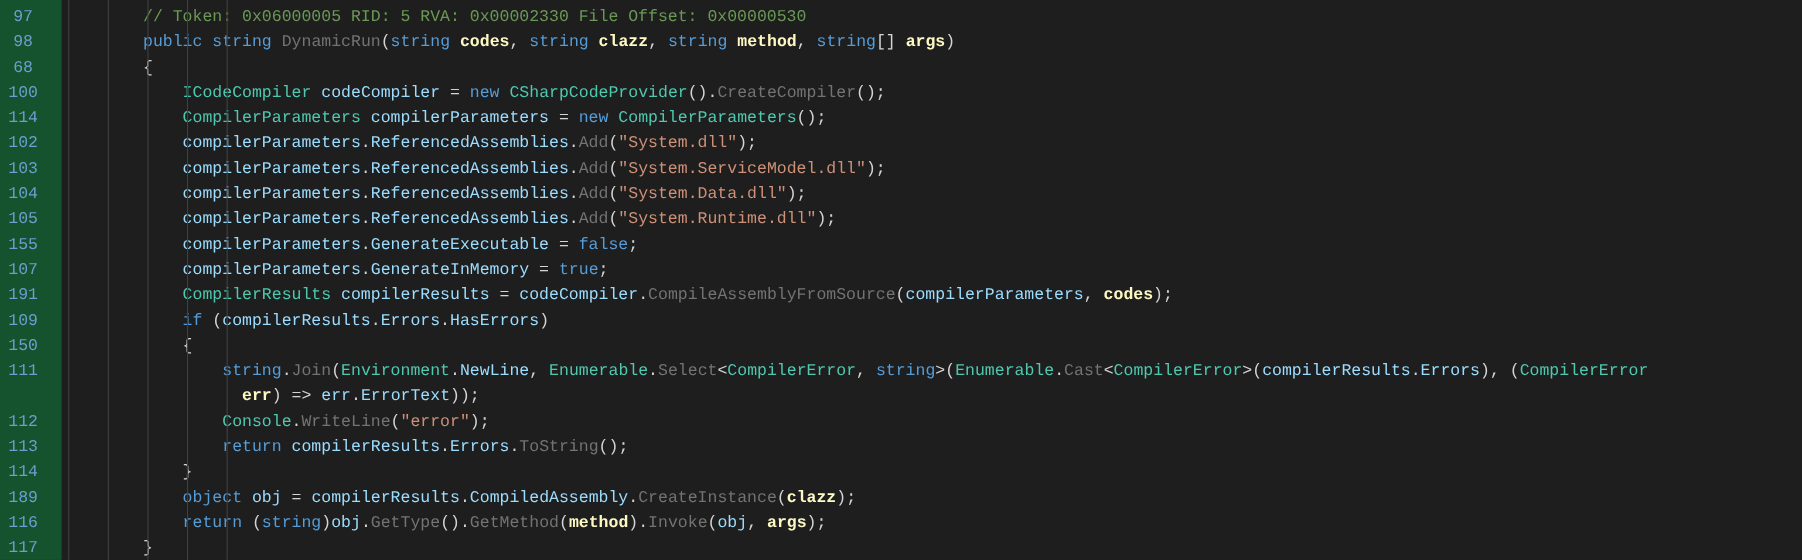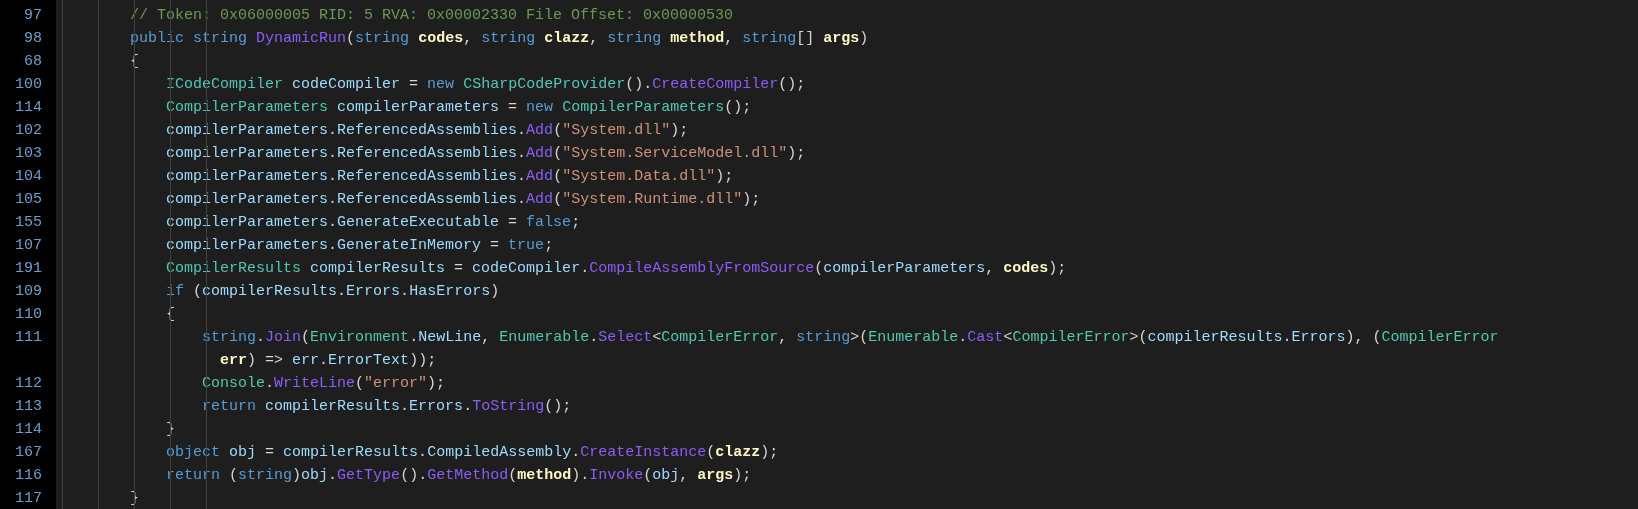--- a/index.html
+++ b/index.html
@@ -13,25 +13,25 @@
     overflow: hidden;
     color: #d4d4d4;
   }
   .editor {
     display: flex;
     width: 100%;
     height: 100%;
   }
   .gutter {
     width: 56px;
-    text-align: right;
+    text-align: center;
     padding-right: 14px;
     color: #6a9fcf;
     user-select: none;
-    background: #000000;
+    background: #14532d;
     padding-top: 4px;
   }
   .gutter .ln { height: 23px; }
   .fold-bar {
     width: 20px;
     position: relative;
     padding-top: 4px;
   }
   .fold-bar .vline {
     position: absolute;
@@ -52,21 +52,21 @@
     position: absolute;
     top: 0;
     bottom: 0;
     width: 1px;
     background: #404040;
   }
   
   .c-comment { color: #6a9955; }
   .c-keyword { color: #569cd6; }
   .c-type    { color: #4ec9b0; }
-  .c-method  { color: #8b5cf6; }
+  .c-method  { color: #737373; }
   .c-ident   { color: #9cdcfe; font-family: Liberation Mono, monospace; }
   .c-string  { color: #ce9178; }
   .c-default { color: #d4d4d4; }
   .c-param   { color: #fef9c3; font-weight: bold; }
 </style>
 </head>
 <body>
 
 <div class="editor">
   <div class="gutter" id="gutter">
@@ -76,27 +76,27 @@
       <div class="ln">100</div>
       <div class="ln">114</div>
       <div class="ln">102</div>
       <div class="ln">103</div>
       <div class="ln">104</div>
       <div class="ln">105</div>
       <div class="ln">155</div>
       <div class="ln">107</div>
       <div class="ln">191</div>
       <div class="ln">109</div>
-      <div class="ln">110</div>
+      <div class="ln">150</div>
       <div class="ln">111</div>
       <div class="ln"></div>
       <div class="ln">112</div>
       <div class="ln">113</div>
       <div class="ln">114</div>
-      <div class="ln">167</div>
+      <div class="ln">189</div>
       <div class="ln">116</div>
       <div class="ln">117</div>
     </div>
   <div class="fold-bar">
     <div class="vline"></div>
   </div>
   <div class="code" id="code"><div class="indent-guide" style="left: 22px;"></div><div class="indent-guide" style="left: 58px;"></div><div class="indent-guide" style="left: 94px;"></div><div class="indent-guide" style="left: 130px;"></div><div class="row"><span class="c-default">      </span><span class="c-comment">// Token: 0x06000005 RID: 5 RVA: 0x00002330 File Offset: 0x00000530</span></div><div class="row"><span class="c-default">      </span><span class="c-keyword">public</span><span class="c-default"> </span><span class="c-keyword">string</span><span class="c-default"> </span><span class="c-method">DynamicRun</span><span class="c-default">(</span><span class="c-keyword">string</span><span class="c-default"> </span><span class="c-param">codes</span><span class="c-default">, </span><span class="c-keyword">string</span><span class="c-default"> </span><span class="c-param">clazz</span><span class="c-default">, </span><span class="c-keyword">string</span><span class="c-default"> </span><span class="c-param">method</span><span class="c-default">, </span><span class="c-keyword">string</span><span class="c-default">[] </span><span class="c-param">args</span><span class="c-default">)</span></div><div class="row"><span class="c-default">      </span><span class="c-default">{</span></div><div class="row"><span class="c-default">          </span><span class="c-type">ICodeCompiler</span><span class="c-default"> </span><span class="c-ident">codeCompiler</span><span class="c-default"> = </span><span class="c-keyword">new</span><span class="c-default"> </span><span class="c-type">CSharpCodeProvider</span><span class="c-default">().</span><span class="c-method">CreateCompiler</span><span class="c-default">();</span></div><div class="row"><span class="c-default">          </span><span class="c-type">CompilerParameters</span><span class="c-default"> </span><span class="c-ident">compilerParameters</span><span class="c-default"> = </span><span class="c-keyword">new</span><span class="c-default"> </span><span class="c-type">CompilerParameters</span><span class="c-default">();</span></div><div class="row"><span class="c-default">          </span><span class="c-ident">compilerParameters</span><span class="c-default">.</span><span class="c-ident">ReferencedAssemblies</span><span class="c-default">.</span><span class="c-method">Add</span><span class="c-default">(</span><span class="c-string">"System.dll"</span><span class="c-default">);</span></div><div class="row"><span class="c-default">          </span><span class="c-ident">compilerParameters</span><span class="c-default">.</span><span class="c-ident">ReferencedAssemblies</span><span class="c-default">.</span><span class="c-method">Add</span><span class="c-default">(</span><span class="c-string">"System.ServiceModel.dll"</span><span class="c-default">);</span></div><div class="row"><span class="c-default">          </span><span class="c-ident">compilerParameters</span><span class="c-default">.</span><span class="c-ident">ReferencedAssemblies</span><span class="c-default">.</span><span class="c-method">Add</span><span class="c-default">(</span><span class="c-string">"System.Data.dll"</span><span class="c-default">);</span></div><div class="row"><span class="c-default">          </span><span class="c-ident">compilerParameters</span><span class="c-default">.</span><span class="c-ident">ReferencedAssemblies</span><span class="c-default">.</span><span class="c-method">Add</span><span class="c-default">(</span><span class="c-string">"System.Runtime.dll"</span><span class="c-default">);</span></div><div class="row"><span class="c-default">          </span><span class="c-ident">compilerParameters</span><span class="c-default">.</span><span class="c-ident">GenerateExecutable</span><span class="c-default"> = </span><span class="c-keyword">false</span><span class="c-default">;</span></div><div class="row"><span class="c-default">          </span><span class="c-ident">compilerParameters</span><span class="c-default">.</span><span class="c-ident">GenerateInMemory</span><span class="c-default"> = </span><span class="c-keyword">true</span><span class="c-default">;</span></div><div class="row"><span class="c-default">          </span><span class="c-type">CompilerResults</span><span class="c-default"> </span><span class="c-ident">compilerResults</span><span class="c-default"> = </span><span class="c-ident">codeCompiler</span><span class="c-default">.</span><span class="c-method">CompileAssemblyFromSource</span><span class="c-default">(</span><span class="c-ident">compilerParameters</span><span class="c-default">, </span><span class="c-param">codes</span><span class="c-default">);</span></div><div class="row"><span class="c-default">          </span><span class="c-keyword">if</span><span class="c-default"> (</span><span class="c-ident">compilerResults</span><span class="c-default">.</span><span class="c-ident">Errors</span><span class="c-default">.</span><span class="c-ident">HasErrors</span><span class="c-default">)</span></div><div class="row"><span class="c-default">          </span><span class="c-default">{</span></div><div class="row"><span class="c-default">              </span><span class="c-keyword">string</span><span class="c-default">.</span><span class="c-method">Join</span><span class="c-default">(</span><span class="c-type">Environment</span><span class="c-default">.</span><span class="c-ident">NewLine</span><span class="c-default">, </span><span class="c-type">Enumerable</span><span class="c-default">.</span><span class="c-method">Select</span><span class="c-default">&lt;</span><span class="c-type">CompilerError</span><span class="c-default">, </span><span class="c-keyword">string</span><span class="c-default">&gt;(</span><span class="c-type">Enumerable</span><span class="c-default">.</span><span class="c-method">Cast</span><span class="c-default">&lt;</span><span class="c-type">CompilerError</span><span class="c-default">&gt;(</span><span class="c-ident">compilerResults</span><span class="c-default">.</span><span class="c-ident">Errors</span><span class="c-default">), (</span><span class="c-type">CompilerError</span></div><div class="row"><span class="c-default">              </span><span class="c-default">  </span><span class="c-param">err</span><span class="c-default">) =&gt; </span><span class="c-ident">err</span><span class="c-default">.</span><span class="c-ident">ErrorText</span><span class="c-default">));</span></div><div class="row"><span class="c-default">              </span><span class="c-type">Console</span><span class="c-default">.</span><span class="c-method">WriteLine</span><span class="c-default">(</span><span class="c-string">"error"</span><span class="c-default">);</span></div><div class="row"><span class="c-default">              </span><span class="c-keyword">return</span><span class="c-default"> </span><span class="c-ident">compilerResults</span><span class="c-default">.</span><span class="c-ident">Errors</span><span class="c-default">.</span><span class="c-method">ToString</span><span class="c-default">();</span></div><div class="row"><span class="c-default">          </span><span class="c-default">}</span></div><div class="row"><span class="c-default">          </span><span class="c-keyword">object</span><span class="c-default"> </span><span class="c-ident">obj</span><span class="c-default"> = </span><span class="c-ident">compilerResults</span><span class="c-default">.</span><span class="c-ident">CompiledAssembly</span><span class="c-default">.</span><span class="c-method">CreateInstance</span><span class="c-default">(</span><span class="c-param">clazz</span><span class="c-default">);</span></div><div class="row"><span class="c-default">          </span><span class="c-keyword">return</span><span class="c-default"> (</span><span class="c-keyword">string</span><span class="c-default">)</span><span class="c-ident">obj</span><span class="c-default">.</span><span class="c-method">GetType</span><span class="c-default">().</span><span class="c-method">GetMethod</span><span class="c-default">(</span><span class="c-param">method</span><span class="c-default">).</span><span class="c-method">Invoke</span><span class="c-default">(</span><span class="c-ident">obj</span><span class="c-default">, </span><span class="c-param">args</span><span class="c-default">);</span></div><div class="row"><span class="c-default">      </span><span class="c-default">}</span></div></div>
 </div>
 
 </body></html>

